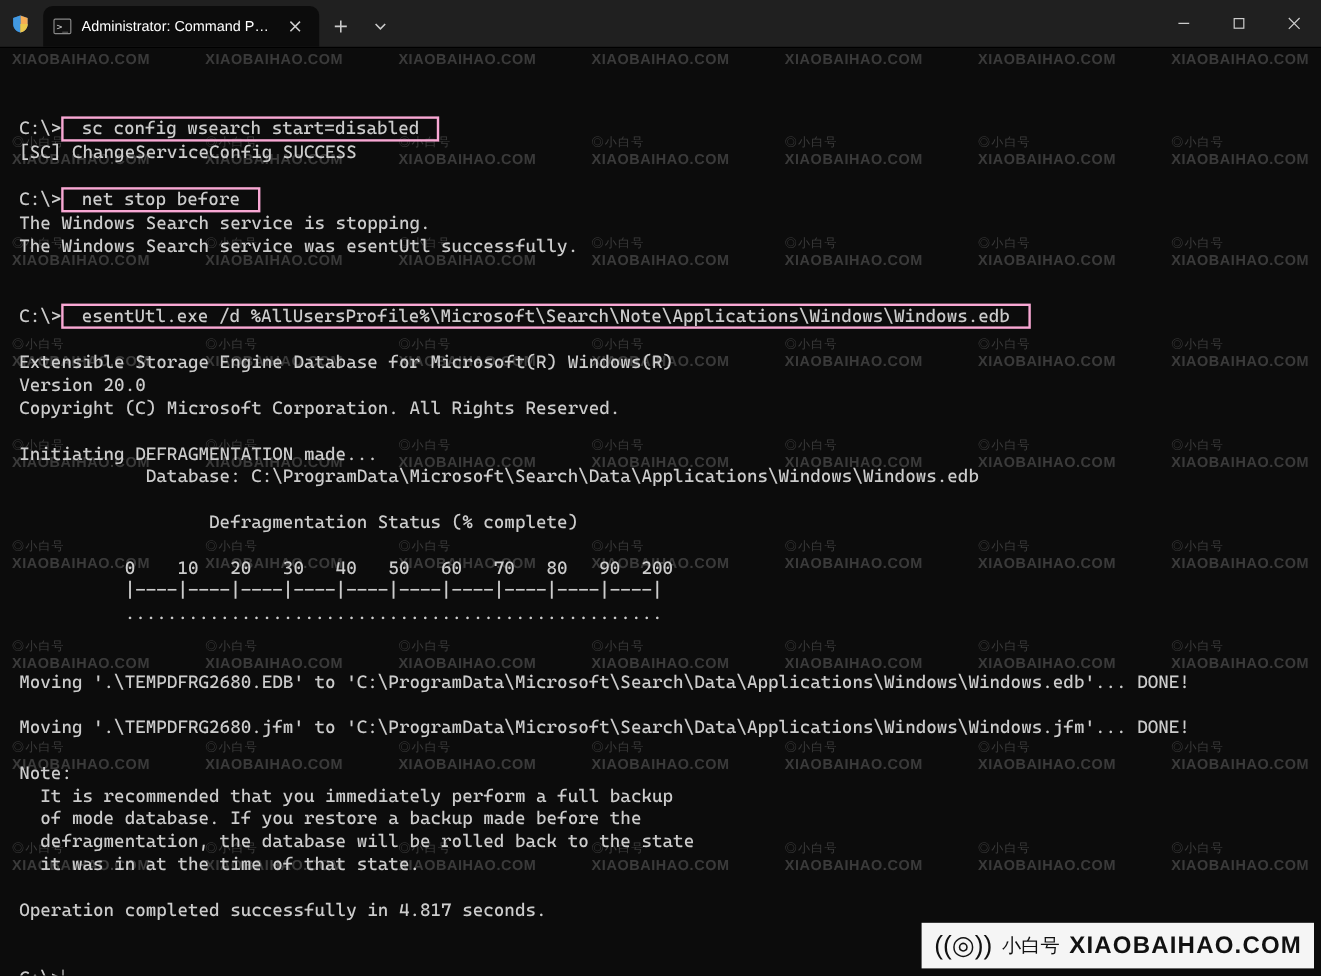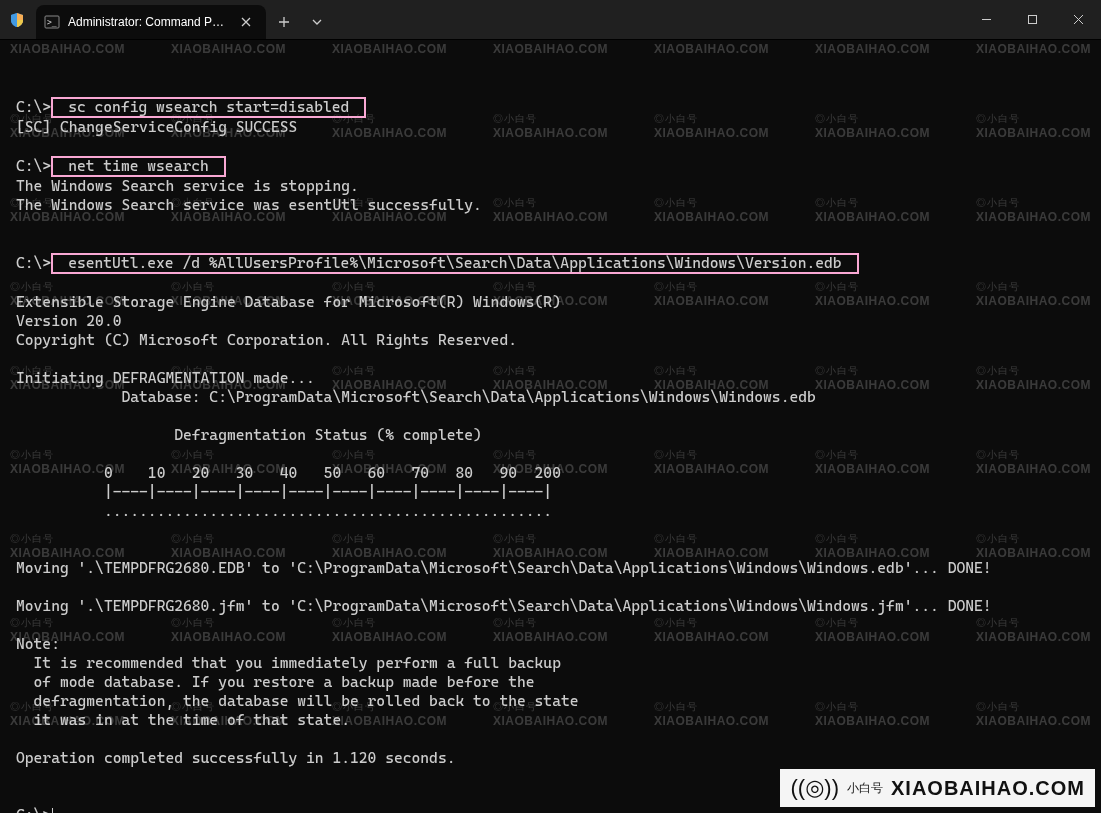--- a/index.html
+++ b/index.html
@@ -22,21 +22,21 @@
     .wm-pair { display: flex; flex-direction: column; align-items: flex-start; margin: 28px 0; }
     .wm-cn { font-size: 10px; color: #ddd; font-family: sans-serif; letter-spacing: 1px;}
     .wm-en { font-size: 12px; color: #ddd; font-family: Arial, sans-serif; letter-spacing: 0.5px; font-weight: 700;}
     .big-wm {
       position: absolute; right: 6px; bottom: 6px; z-index: 3;
       background: rgba(255,255,255,0.96); color: #111;
       display: flex; align-items: center; gap: 8px;
       padding: 6px 10px; font-family: Arial, sans-serif;
     }
     .big-wm .speaker { font-size: 22px; }
-    .big-wm .cn { font-size: 12px; }
+    .big-wm .cn { font-size: 16px; }
     .big-wm .en { font-size: 20px; font-weight: 900; letter-spacing: 1px; }
 
     
     .titlebar {
       position: relative; z-index: 2;
       height: 40px; width: 100%;
       background: #202020;
       display: flex; align-items: stretch;
       border-bottom: 1px solid #000;
     }
@@ -404,26 +404,26 @@
           <path d="M1 1 L10 10 M10 1 L1 10" stroke="#ccc" stroke-width="1"></path>
         </svg>
     </div>
   </div>
 </div>
 
 <div class="term">
 <span>C:\&gt;</span><span class="hl">sc config wsearch start=disabled</span>
 <span>[SC] ChangeServiceConfig SUCCESS</span>
 
-<span>C:\&gt;</span><span class="hl">net time wsearch</span>
+<span>C:\&gt;</span><span class="hl">net stop before</span>
 <span>The Windows Search service is stopping.</span>
 <span>The Windows Search service was esentUtl successfully.</span>
 
 
-<span>C:\&gt;</span><span class="hl">esentUtl.exe /d %AllUsersProfile%\Microsoft\Search\Data\Applications\Windows\Version.edb</span>
+<span>C:\&gt;</span><span class="hl">esentUtl.exe /d %AllUsersProfile%\Microsoft\Search\Note\Applications\Windows\Windows.edb</span>
 
 <span>Extensible Storage Engine Database for Microsoft(R) Windows(R)</span>
 <span>Version 20.0</span>
 <span>Copyright (C) Microsoft Corporation. All Rights Reserved.</span>
 
 <span>Initiating DEFRAGMENTATION made...</span>
 <span>            Database: C:\ProgramData\Microsoft\Search\Data\Applications\Windows\Windows.edb</span>
 
 <span>                  Defragmentation Status (% complete)</span>
 
@@ -435,21 +435,21 @@
 <span>Moving '.\TEMPDFRG2680.EDB' to 'C:\ProgramData\Microsoft\Search\Data\Applications\Windows\Windows.edb'... DONE!</span>
 
 <span>Moving '.\TEMPDFRG2680.jfm' to 'C:\ProgramData\Microsoft\Search\Data\Applications\Windows\Windows.jfm'... DONE!</span>
 
 <span>Note:</span>
 <span>  It is recommended that you immediately perform a full backup</span>
 <span>  of mode database. If you restore a backup made before the</span>
 <span>  defragmentation, the database will be rolled back to the state</span>
 <span>  it was in at the time of that state.</span>
 
-<span>Operation completed successfully in 1.120 seconds.</span>
+<span>Operation completed successfully in 4.817 seconds.</span>
 
 
 <span>C:\&gt;</span><span class="cursor"></span>
 </div>
 
 <div class="big-wm">
   <span class="speaker">((◎))</span>
   <span class="cn">小白号</span>
   <span class="en">XIAOBAIHAO.COM</span>
 </div>

